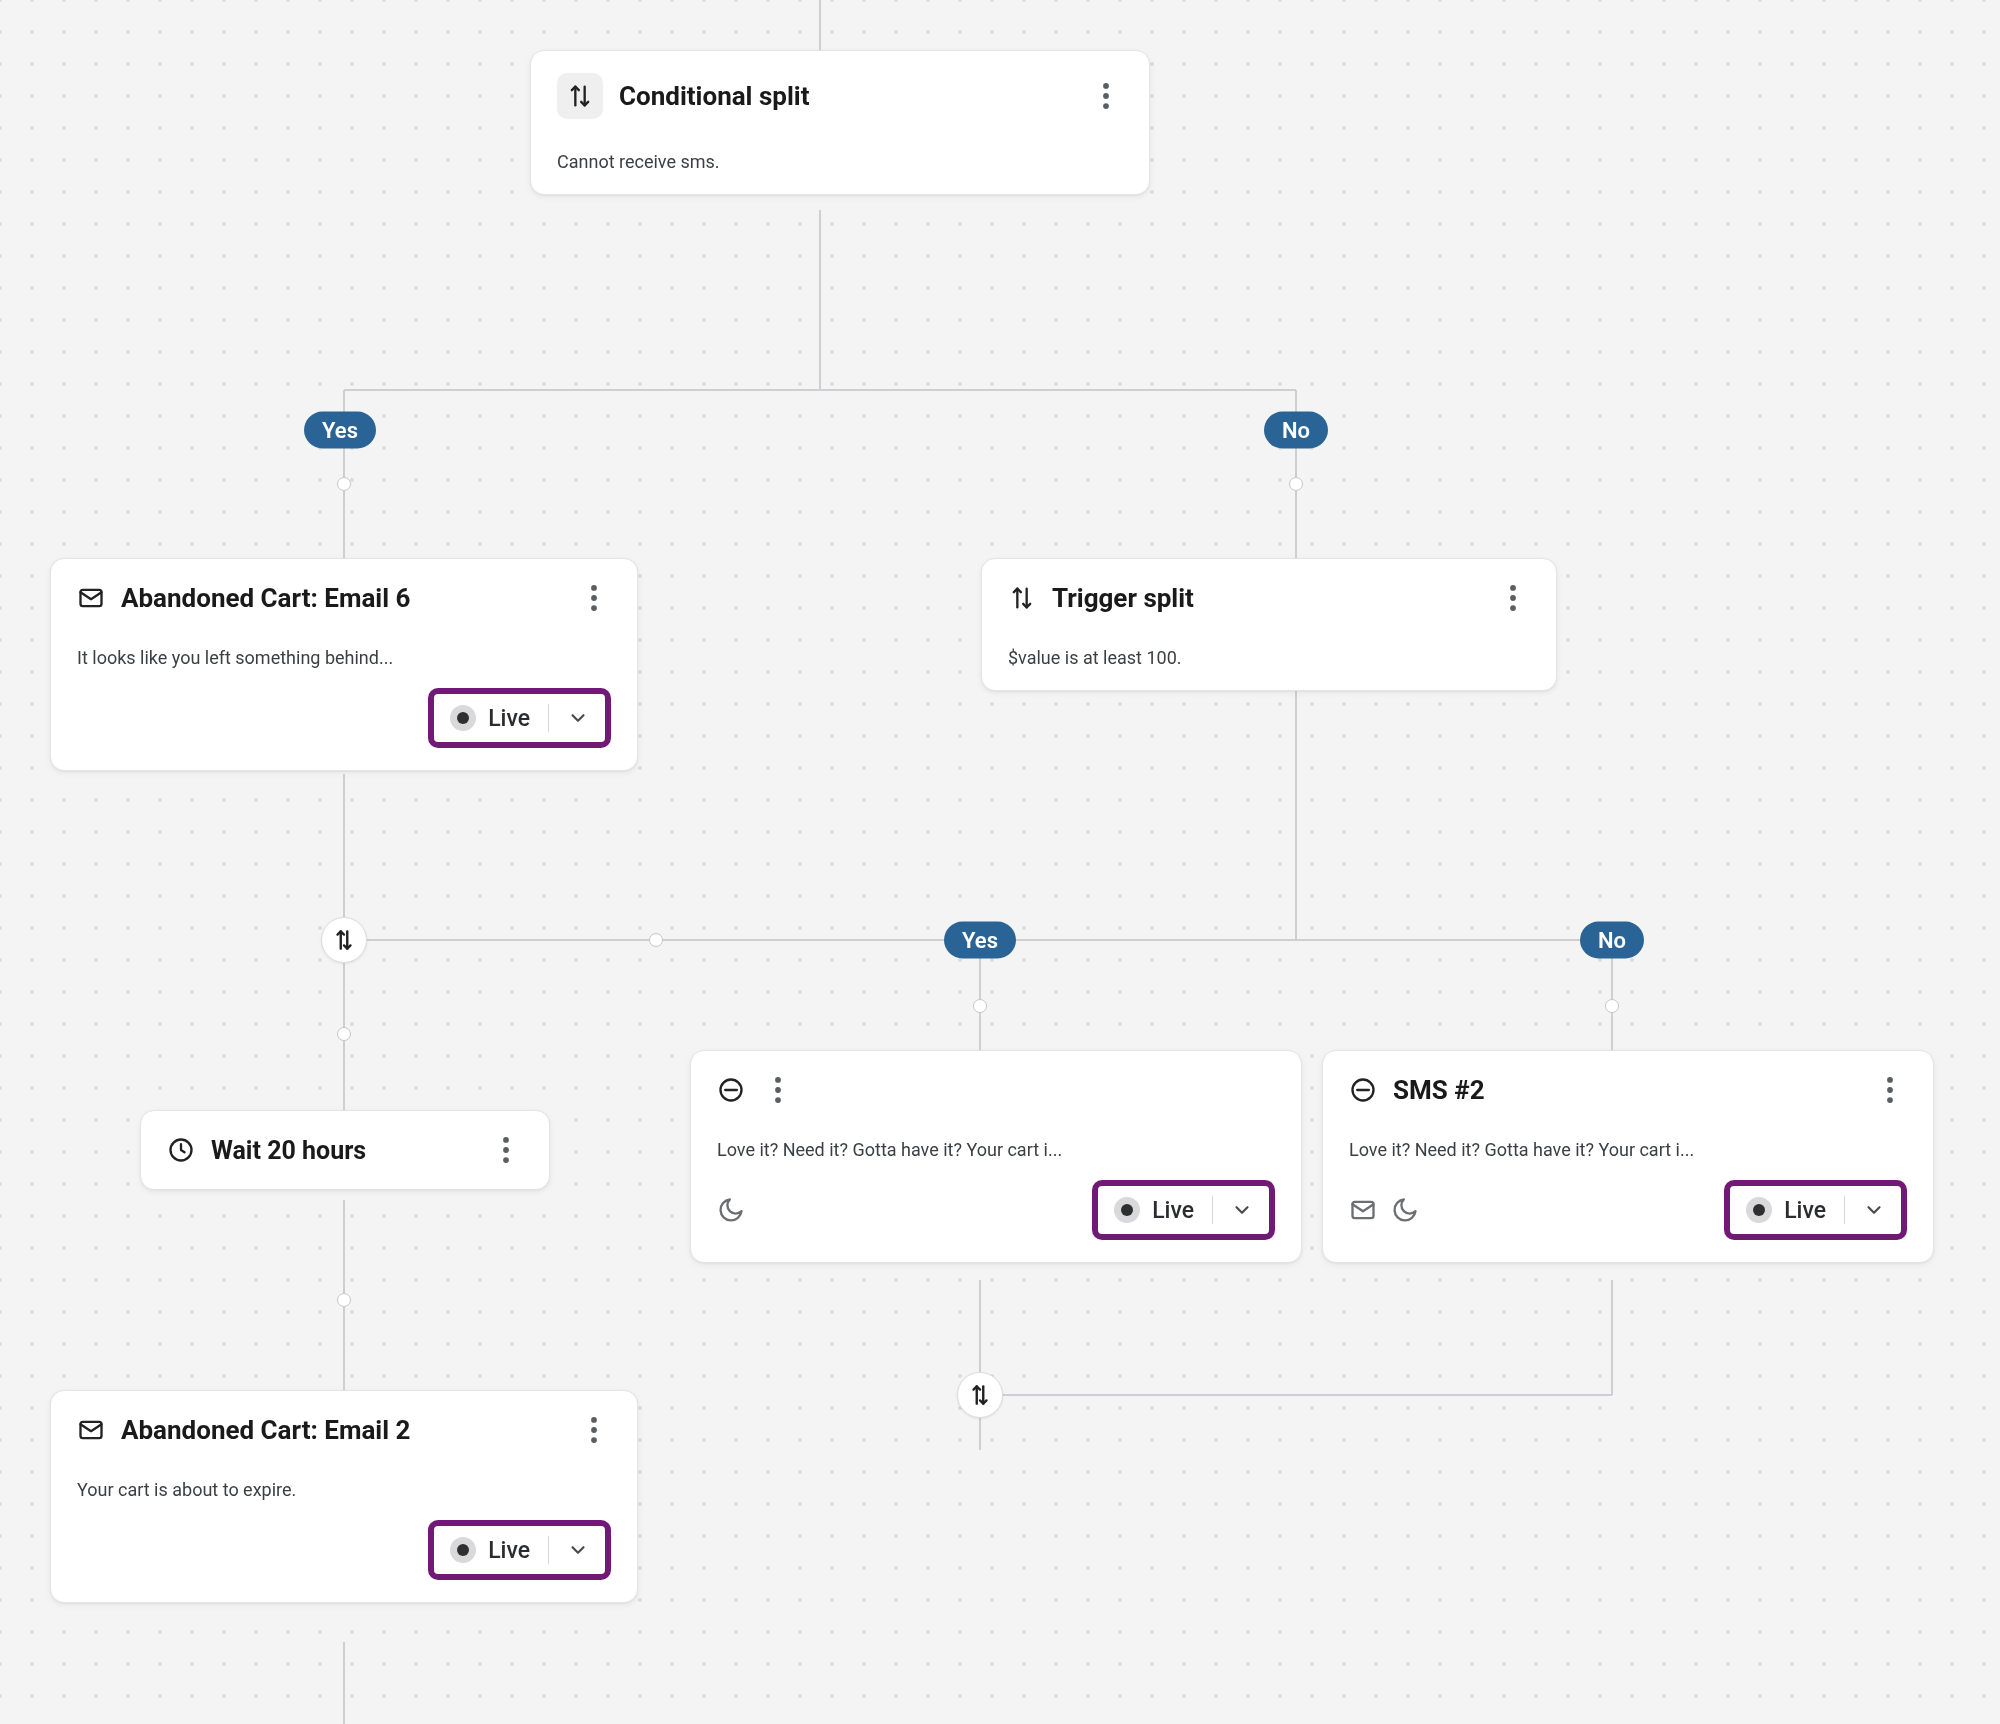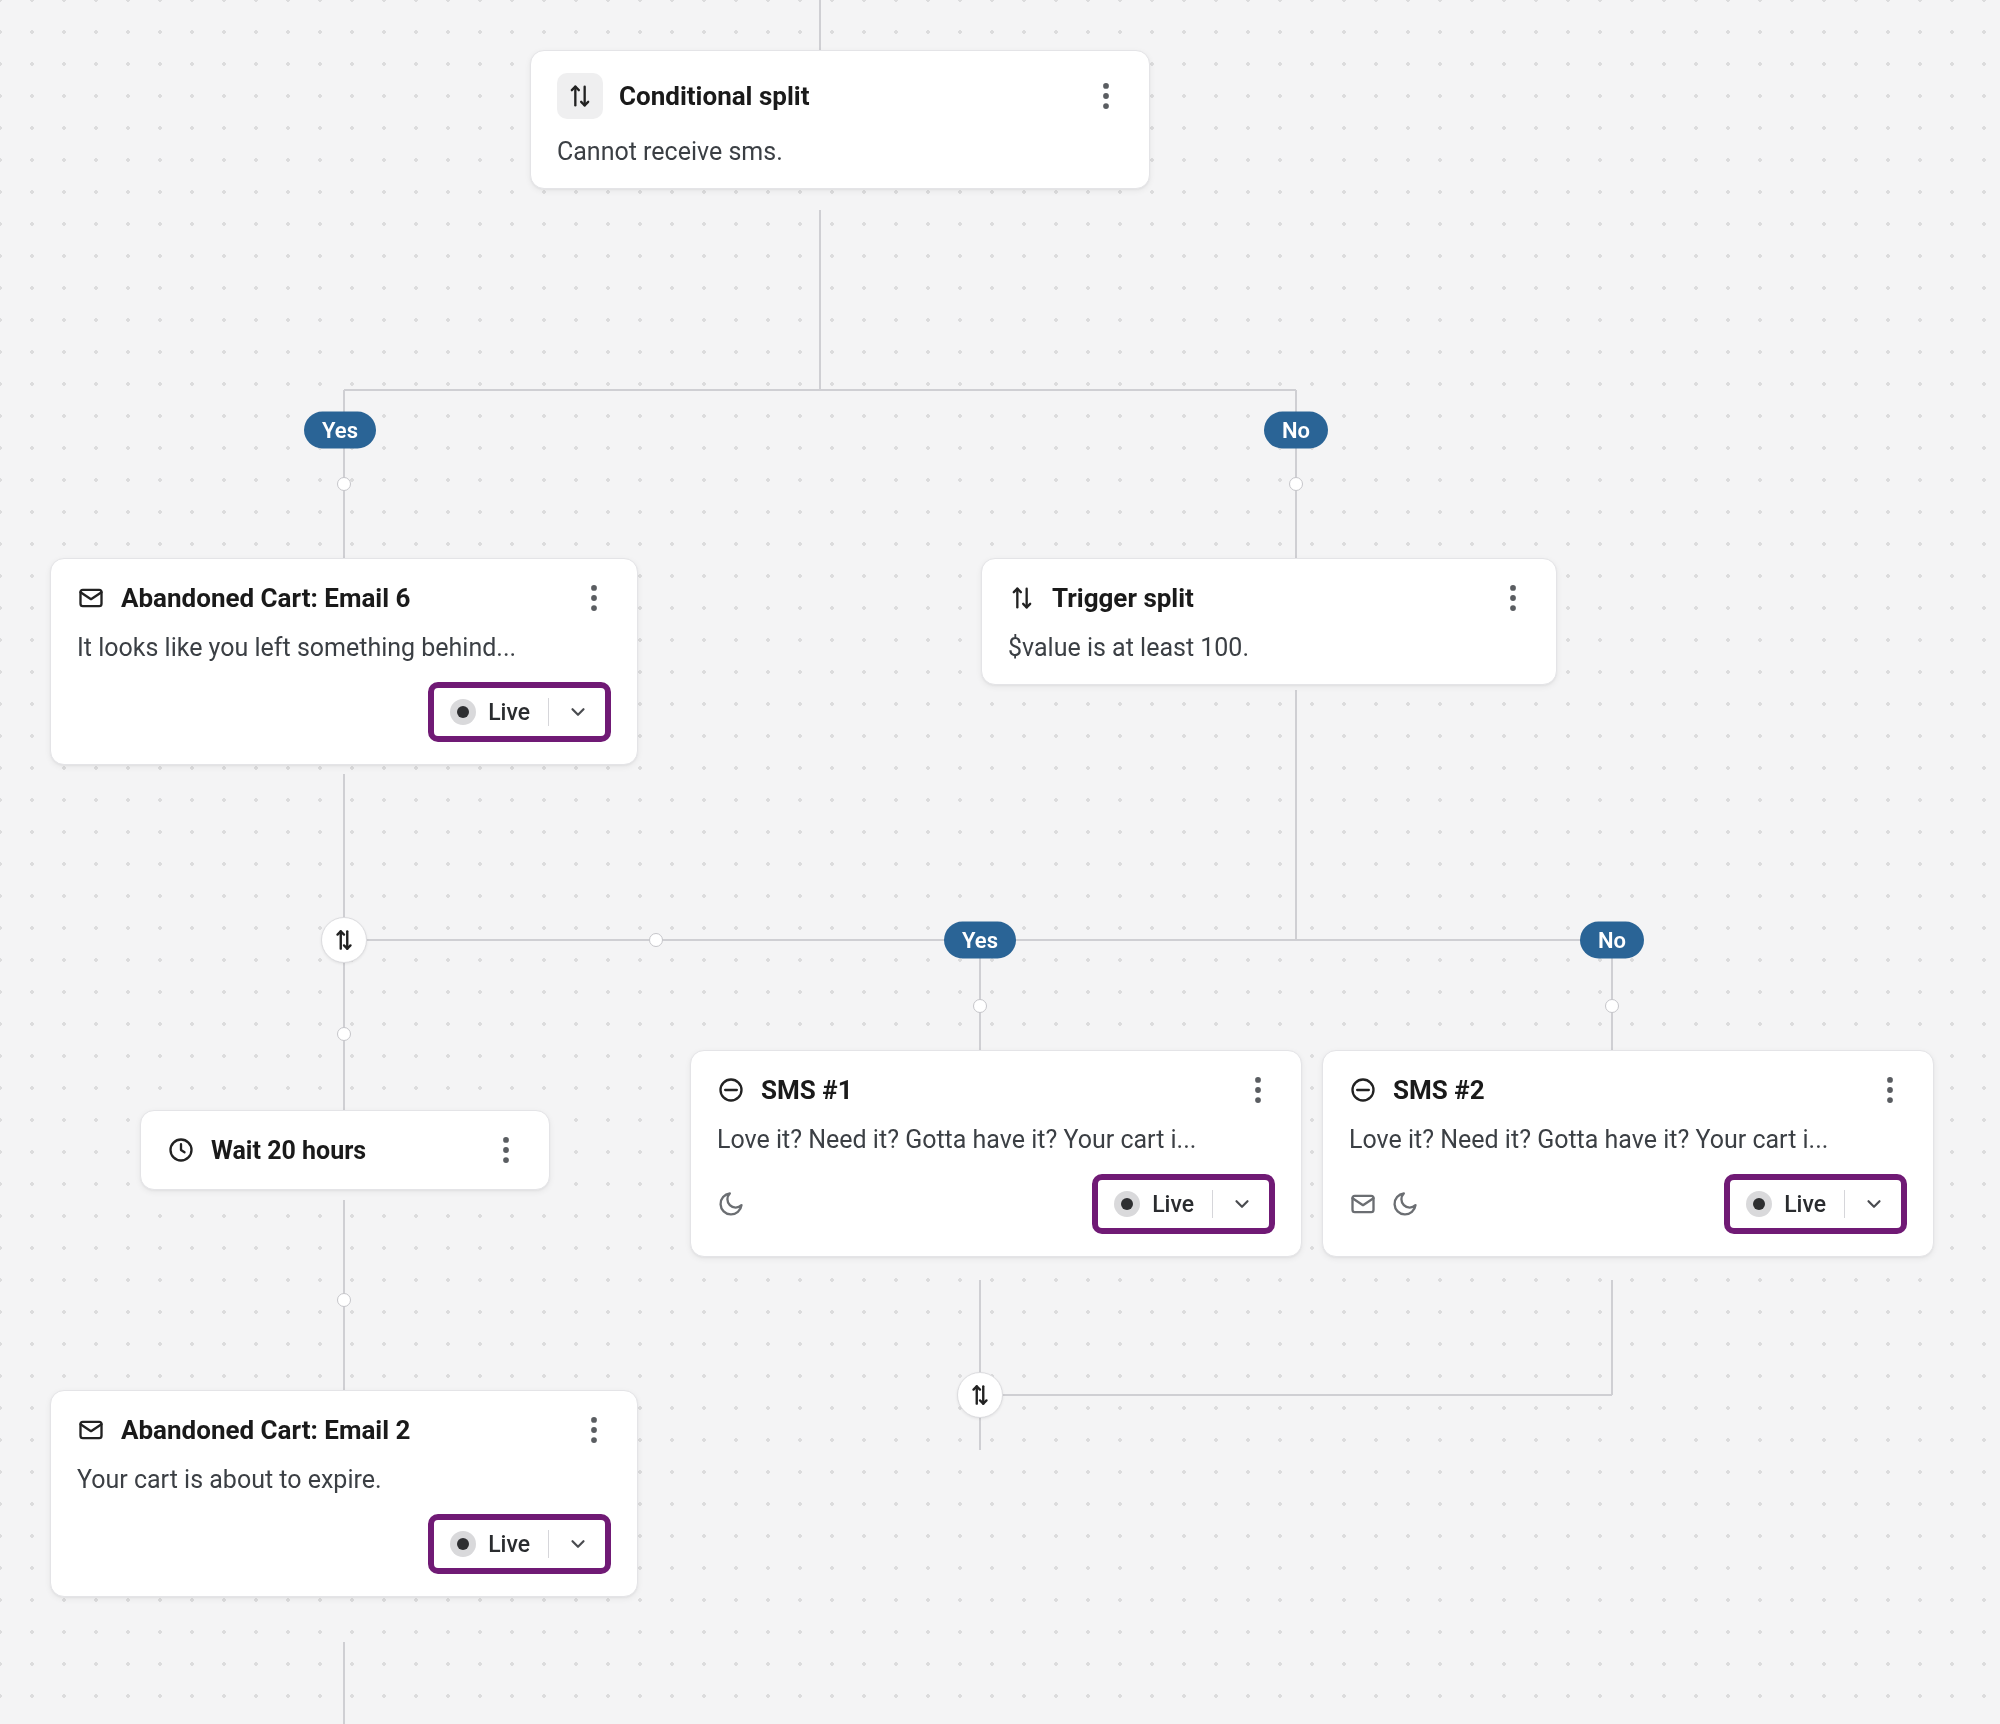--- a/index.html
+++ b/index.html
@@ -40,22 +40,22 @@
     display:flex;
     align-items:center;
     gap:16px;
   }
   .card-title {
     font-weight: 700;
     font-size: 26px;
     flex:1;
   }
   .card-body {
-    margin-top: 18px;
-    font-size: 25px;
+    margin-top: 32px;
+    font-size: 18px;
     color: #3b3f44;
     white-space: nowrap;
     overflow: hidden;
     text-overflow: ellipsis;
   }
   .card-footer {
     display:flex;
     align-items:center;
     justify-content:space-between;
     margin-top: 20px;
@@ -267,21 +267,20 @@
       </div>
     </div>
   </div>
 
   <div class="card" style="left:690px; top:1050px; width:612px;">
     <div class="card-head">
       <svg class="ico-sm" viewBox="0 0 24 24" fill="none" stroke="currentColor" stroke-width="2" stroke-linecap="round" stroke-linejoin="round">
         <circle cx="12" cy="12" r="9"></circle>
           <line x1="7" y1="12" x2="17" y2="12"></line>
       </svg>
-      <div class="card-title">SMS #1</div>
       <div class="kebab">
         <svg viewBox="0 0 4 18">
             <circle cx="2" cy="2" r="2" fill="currentColor"></circle>
             <circle cx="2" cy="9" r="2" fill="currentColor"></circle>
             <circle cx="2" cy="16" r="2" fill="currentColor"></circle>
           </svg>
       </div>
     </div>
     <div class="card-body">Love it? Need it? Gotta have it? Your cart i...</div>
     <div class="card-footer">

